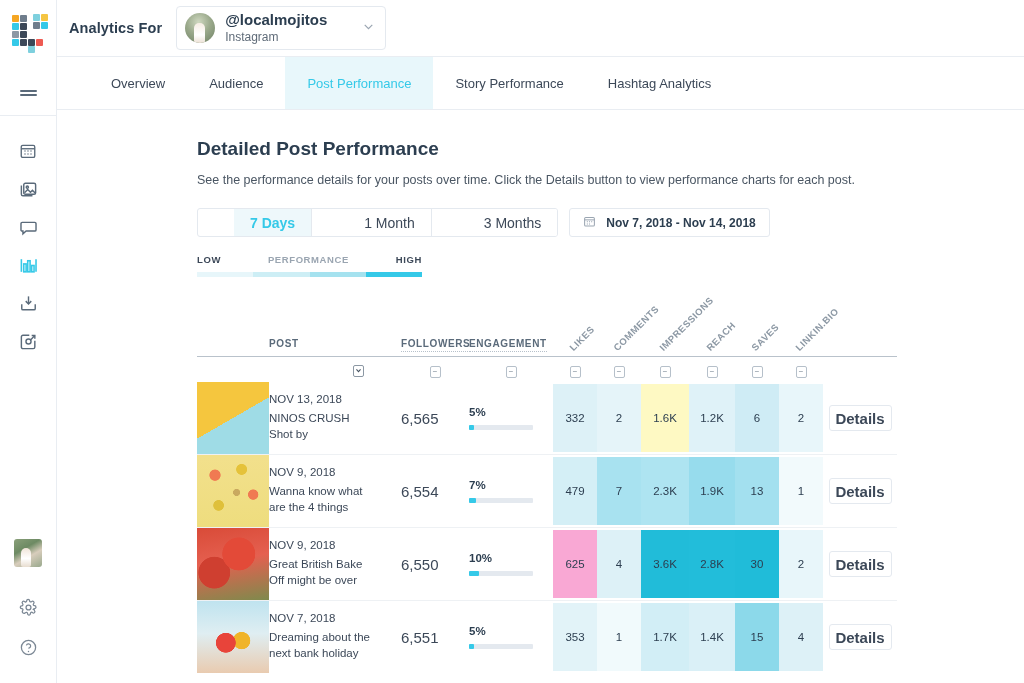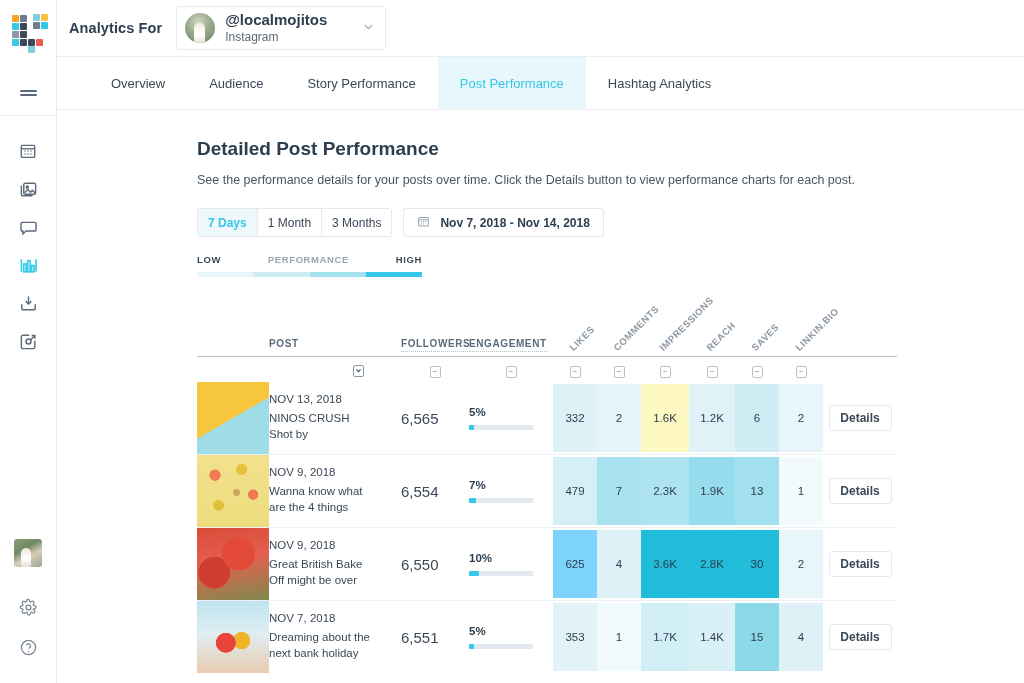--- a/index.html
+++ b/index.html
@@ -86,22 +86,22 @@
 
   .content { flex: 1 1 auto; overflow: hidden; padding: 28px 0 0 0; }
   .inner { padding-left: 140px; }
 
   .page-title { font-size: 19px; font-weight: bold; color: #2c3e50; margin-bottom: 13px; }
   .page-desc { font-size: 12.5px; color: #4a5663; margin-bottom: 21px; }
 
   .controls { display: flex; align-items: center; gap: 11px; margin-bottom: 17px;}
   .seg { display: flex; border: 1px solid #e4e9ef; border-radius: 3px; overflow: hidden; height: 29px;}
   .seg-item {
-    display: flex; align-items: center; padding: 0 10px; font-size: 12px;
-    color: #3c4858; background: #fff; cursor: pointer; border-right: 1px solid #e4e9ef;
+    display: flex; align-items: center; padding: 0 16px; font-size: 14px;
+    color: #3c4858; background: #fff; cursor: pointer; border-right: 1px solid #e4e9ef; margin-left: 36px;
   }
   .seg-item:last-child { border-right: none; }
   .seg-item.active { background: #eef8fb; color: #35c9e8; font-weight: bold; }
   .daterange {
     display: flex; align-items: center; gap: 10px; height: 29px;
     border: 1px solid #e4e9ef; border-radius: 3px; padding: 0 13px;
     font-size: 12px; font-weight: bold; color: #2c3e50; cursor: pointer; background:#fff;
   }
 
   .legend { margin-bottom: 26px; width: 225px;}
@@ -141,21 +141,21 @@
   .post-cap { font-size: 11.5px; color: #3c4858; line-height: 1.35; }
   .num { font-size: 15px; color: #3c4858; text-align: left; }
   .eng-pct { font-size: 11.5px; font-weight: bold; color: #2c3e50; margin-bottom: 7px;}
   .eng-track { width: 64px; height: 5px; background: #e4e9ef; border-radius: 1px; position: relative;}
   .eng-fill { position: absolute; left: 0; top: 0; height: 5px; background: #35c9e8; border-radius:1px;}
   .hm { text-align: center; font-size: 11.5px; color: #2c3e50; }
   .hm-cell { display: flex; align-items: center; justify-content: center; height: 68px; }
   .details-btn {
     display: inline-flex; align-items: center; justify-content: center;
     width: 63px; height: 26px; border: 1px solid #e4e9ef; border-radius: 3px;
-    font-size: 12px; font-weight: bold; color: #3c4858; background: #fff; cursor: pointer;
+    font-size: 15px; font-weight: bold; color: #3c4858; background: #fff; cursor: pointer;
   }
 </style>
 </head>
 <body>
 
 <div class="app">
 
   <div class="rail">
 
     <div class="rail-logo">
@@ -279,22 +279,22 @@
           <svg width="13" height="13" viewBox="0 0 24 24" fill="none" stroke="currentColor" stroke-width="2.2">
               <path d="M5 9l7 7 7-7"></path>
             </svg>
         </div>
       </div>
     </div>
 
     <div class="tabs">
       <div class="tab">Overview</div>
       <div class="tab">Audience</div>
+      <div class="tab active">Post Performance</div>
       <div class="tab">Story Performance</div>
-      <div class="tab active">Post Performance</div>
       <div class="tab">Hashtag Analytics</div>
     </div>
 
     <div class="content">
       <div class="inner">
 
         <div class="page-title">Detailed Post Performance</div>
         <div class="page-desc">See the performance details for your posts over time. Click the Details button to view performance charts for each post.</div>
 
         <div class="controls">
@@ -491,21 +491,21 @@
                   <div class="post-cap">Off might be over</div>
                 </td>
                 <td class="num">6,550</td>
                 <td>
                   <div class="eng-pct">10%</div>
                   <div class="eng-track">
                     <div class="eng-fill" style="width: 15%;"></div>
                   </div>
                 </td>
                 <td class="hm">
-                  <div class="hm-cell" style="background: #7dd3fc;">625</div>
+                  <div class="hm-cell" style="background: #f9a8d4;">625</div>
                 </td>
                 <td class="hm">
                   <div class="hm-cell" style="background: rgb(221, 241, 247);">4</div>
                 </td>
                 <td class="hm">
                   <div class="hm-cell" style="background: rgb(33, 188, 217);">3.6K</div>
                 </td>
                 <td class="hm">
                   <div class="hm-cell" style="background: rgb(34, 189, 218);">2.8K</div>
                 </td>

